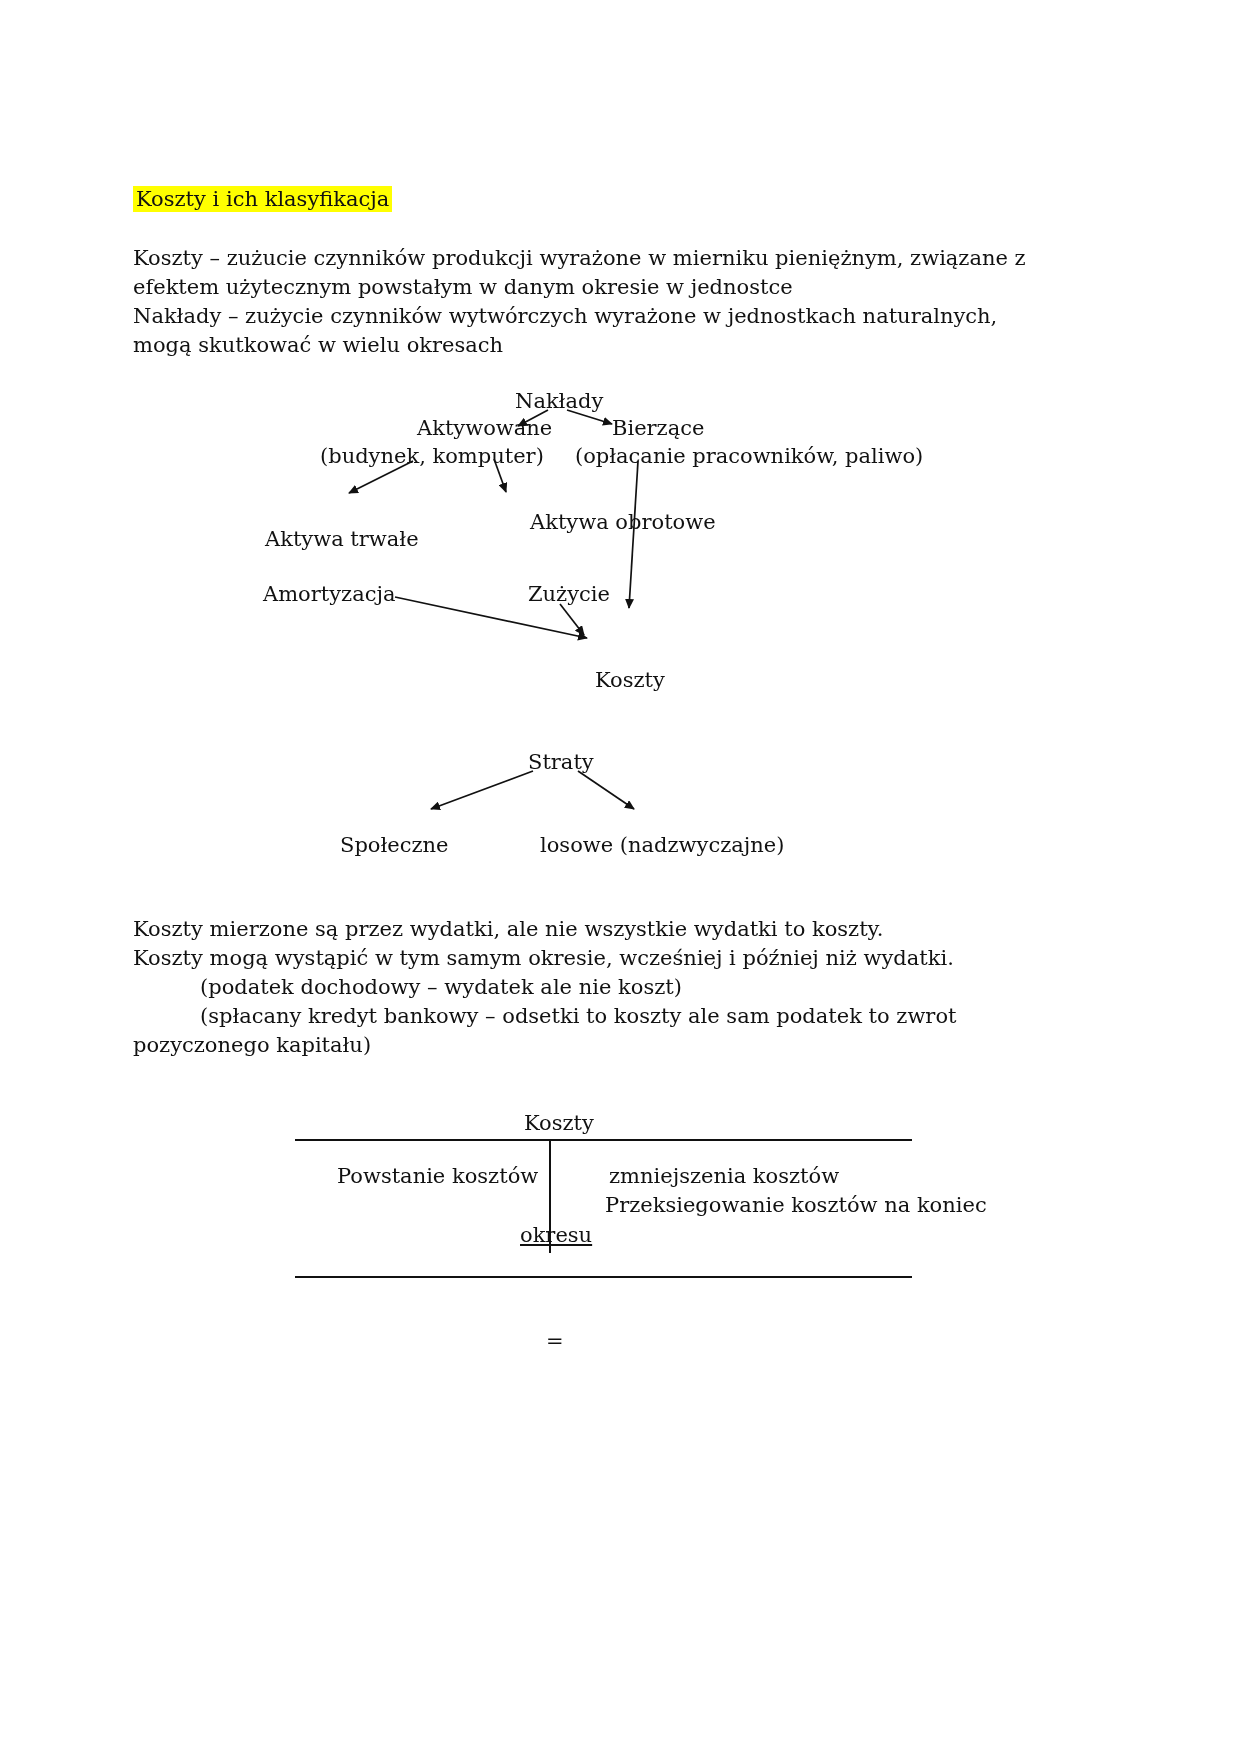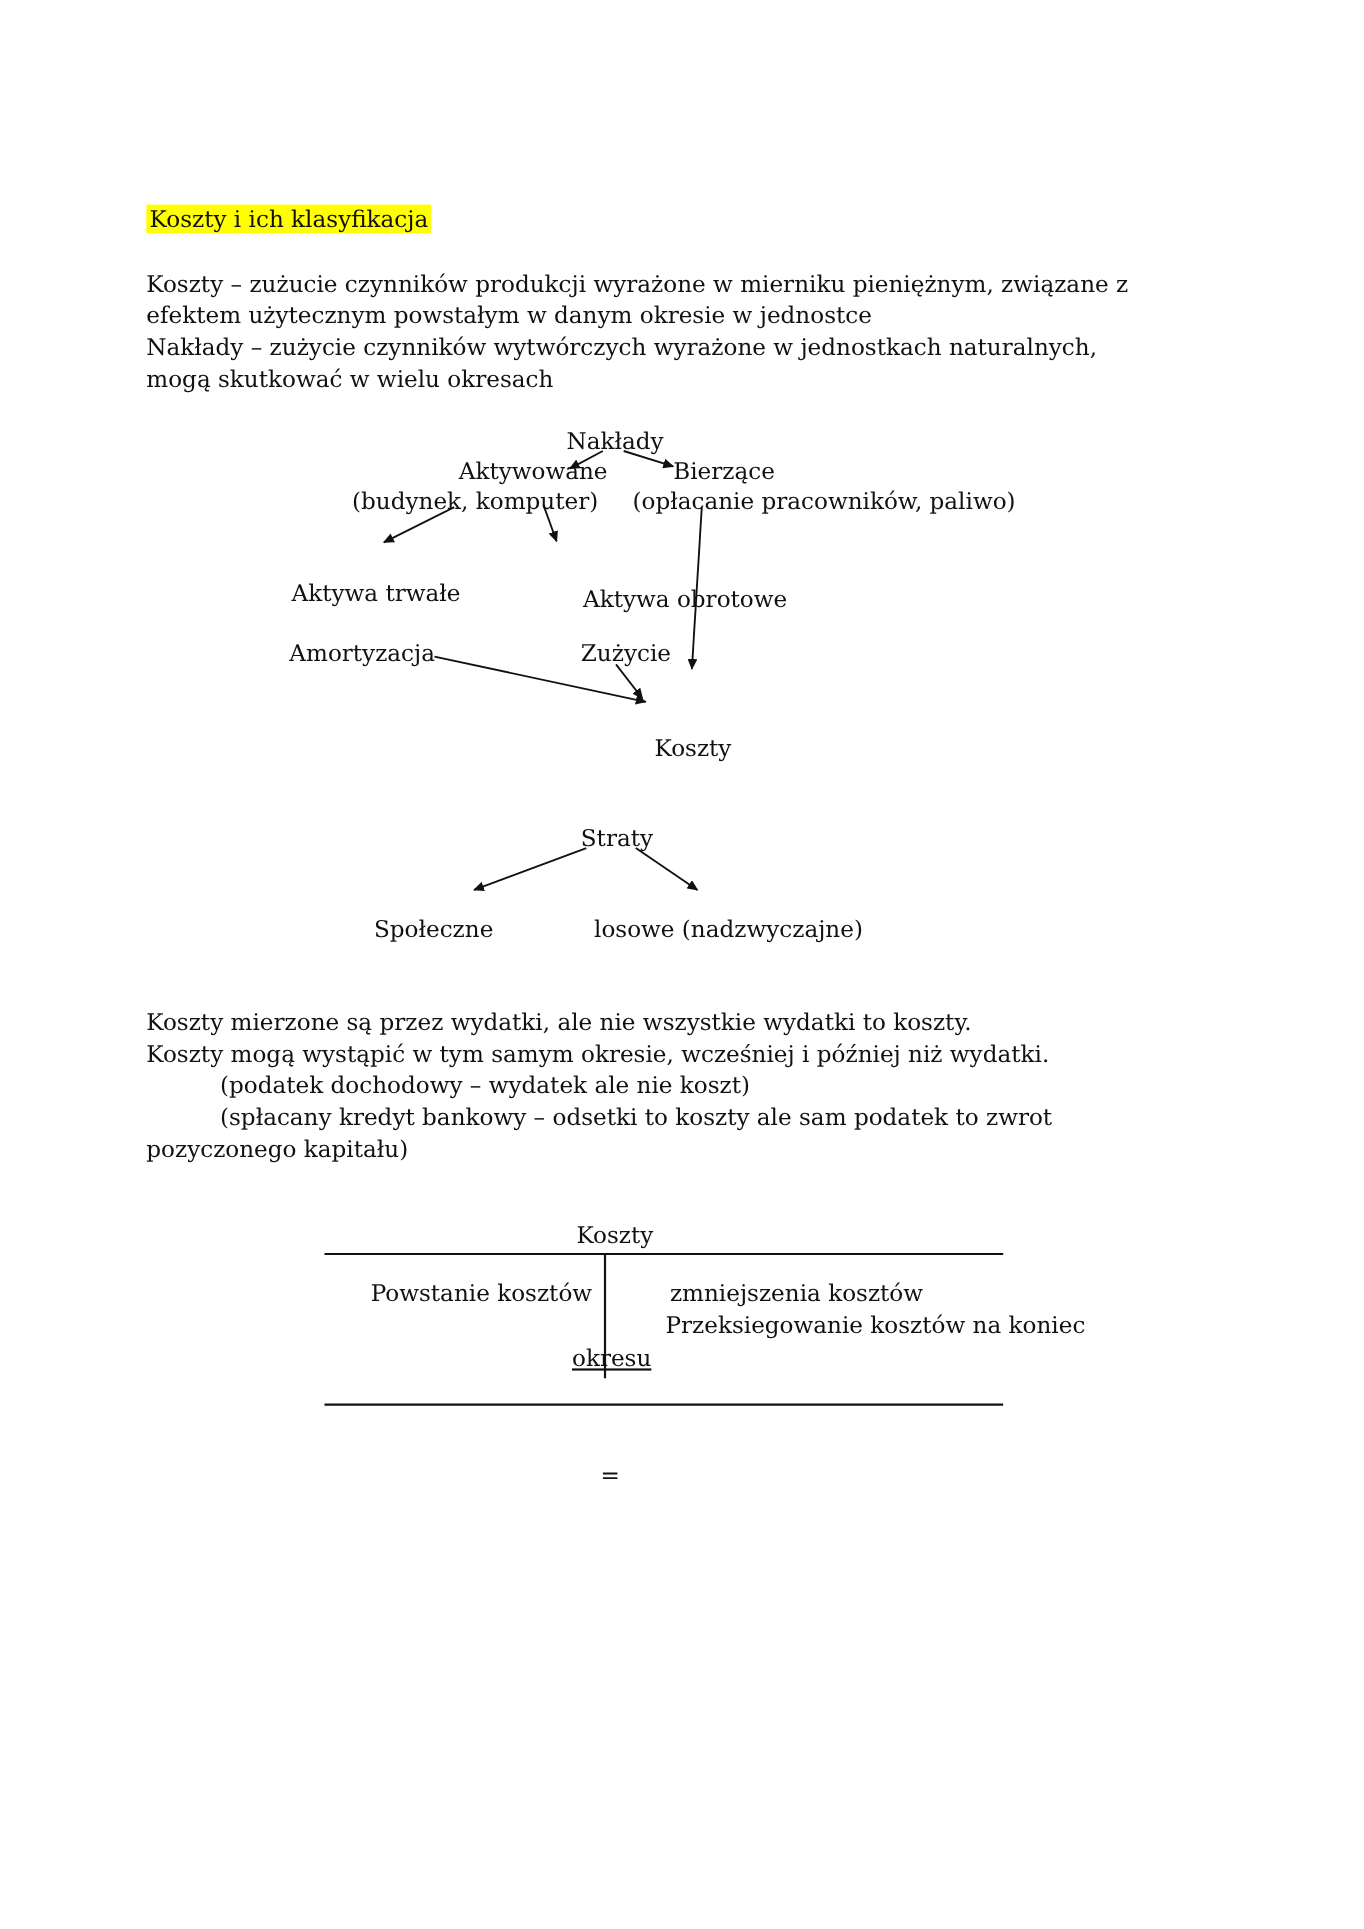--- a/index.html
+++ b/index.html
@@ -73,21 +73,21 @@
   <div class="t" style="left:133px; top:274px;">efektem użytecznym powstałym w danym okresie w jednostce</div>
   <div class="t" style="left:133px; top:303px;">Nakłady – zużycie czynników wytwórczych wyrażone w jednostkach naturalnych,</div>
   <div class="t" style="left:133px; top:332px;">mogą skutkować w wielu okresach</div>
 
   <div class="t" style="left:515px; top:388px;">Nakłady</div>
   <div class="t" style="left:417px; top:415px;">Aktywowane</div>
   <div class="t" style="left:612px; top:415px;">Bierzące</div>
   <div class="t" style="left:320px; top:443px;">(budynek, komputer)</div>
   <div class="t" style="left:575px; top:443px;">(opłacanie pracowników, paliwo)</div>
   <div class="t" style="left:265px; top:526px;">Aktywa trwałe</div>
-  <div class="t" style="left:530px; top:532px;">Aktywa obrotowe</div>
+  <div class="t" style="left:530px; top:509px;">Aktywa obrotowe</div>
   <div class="t" style="left:263px; top:581px;">Amortyzacja</div>
   <div class="t" style="left:528px; top:581px;">Zużycie</div>
   <div class="t" style="left:595px; top:667px;">Koszty</div>
 
   <div class="t" style="left:528px; top:749px;">Straty</div>
   <div class="t" style="left:340px; top:832px;">Społeczne</div>
   <div class="t" style="left:540px; top:832px;">losowe (nadzwyczajne)</div>
 
   <div class="t" style="left:133px; top:916px;">Koszty mierzone są przez wydatki, ale nie wszystkie wydatki to koszty.</div>
   <div class="t" style="left:133px; top:945px;">Koszty mogą wystąpić w tym samym okresie, wcześniej i później niż wydatki.</div>

